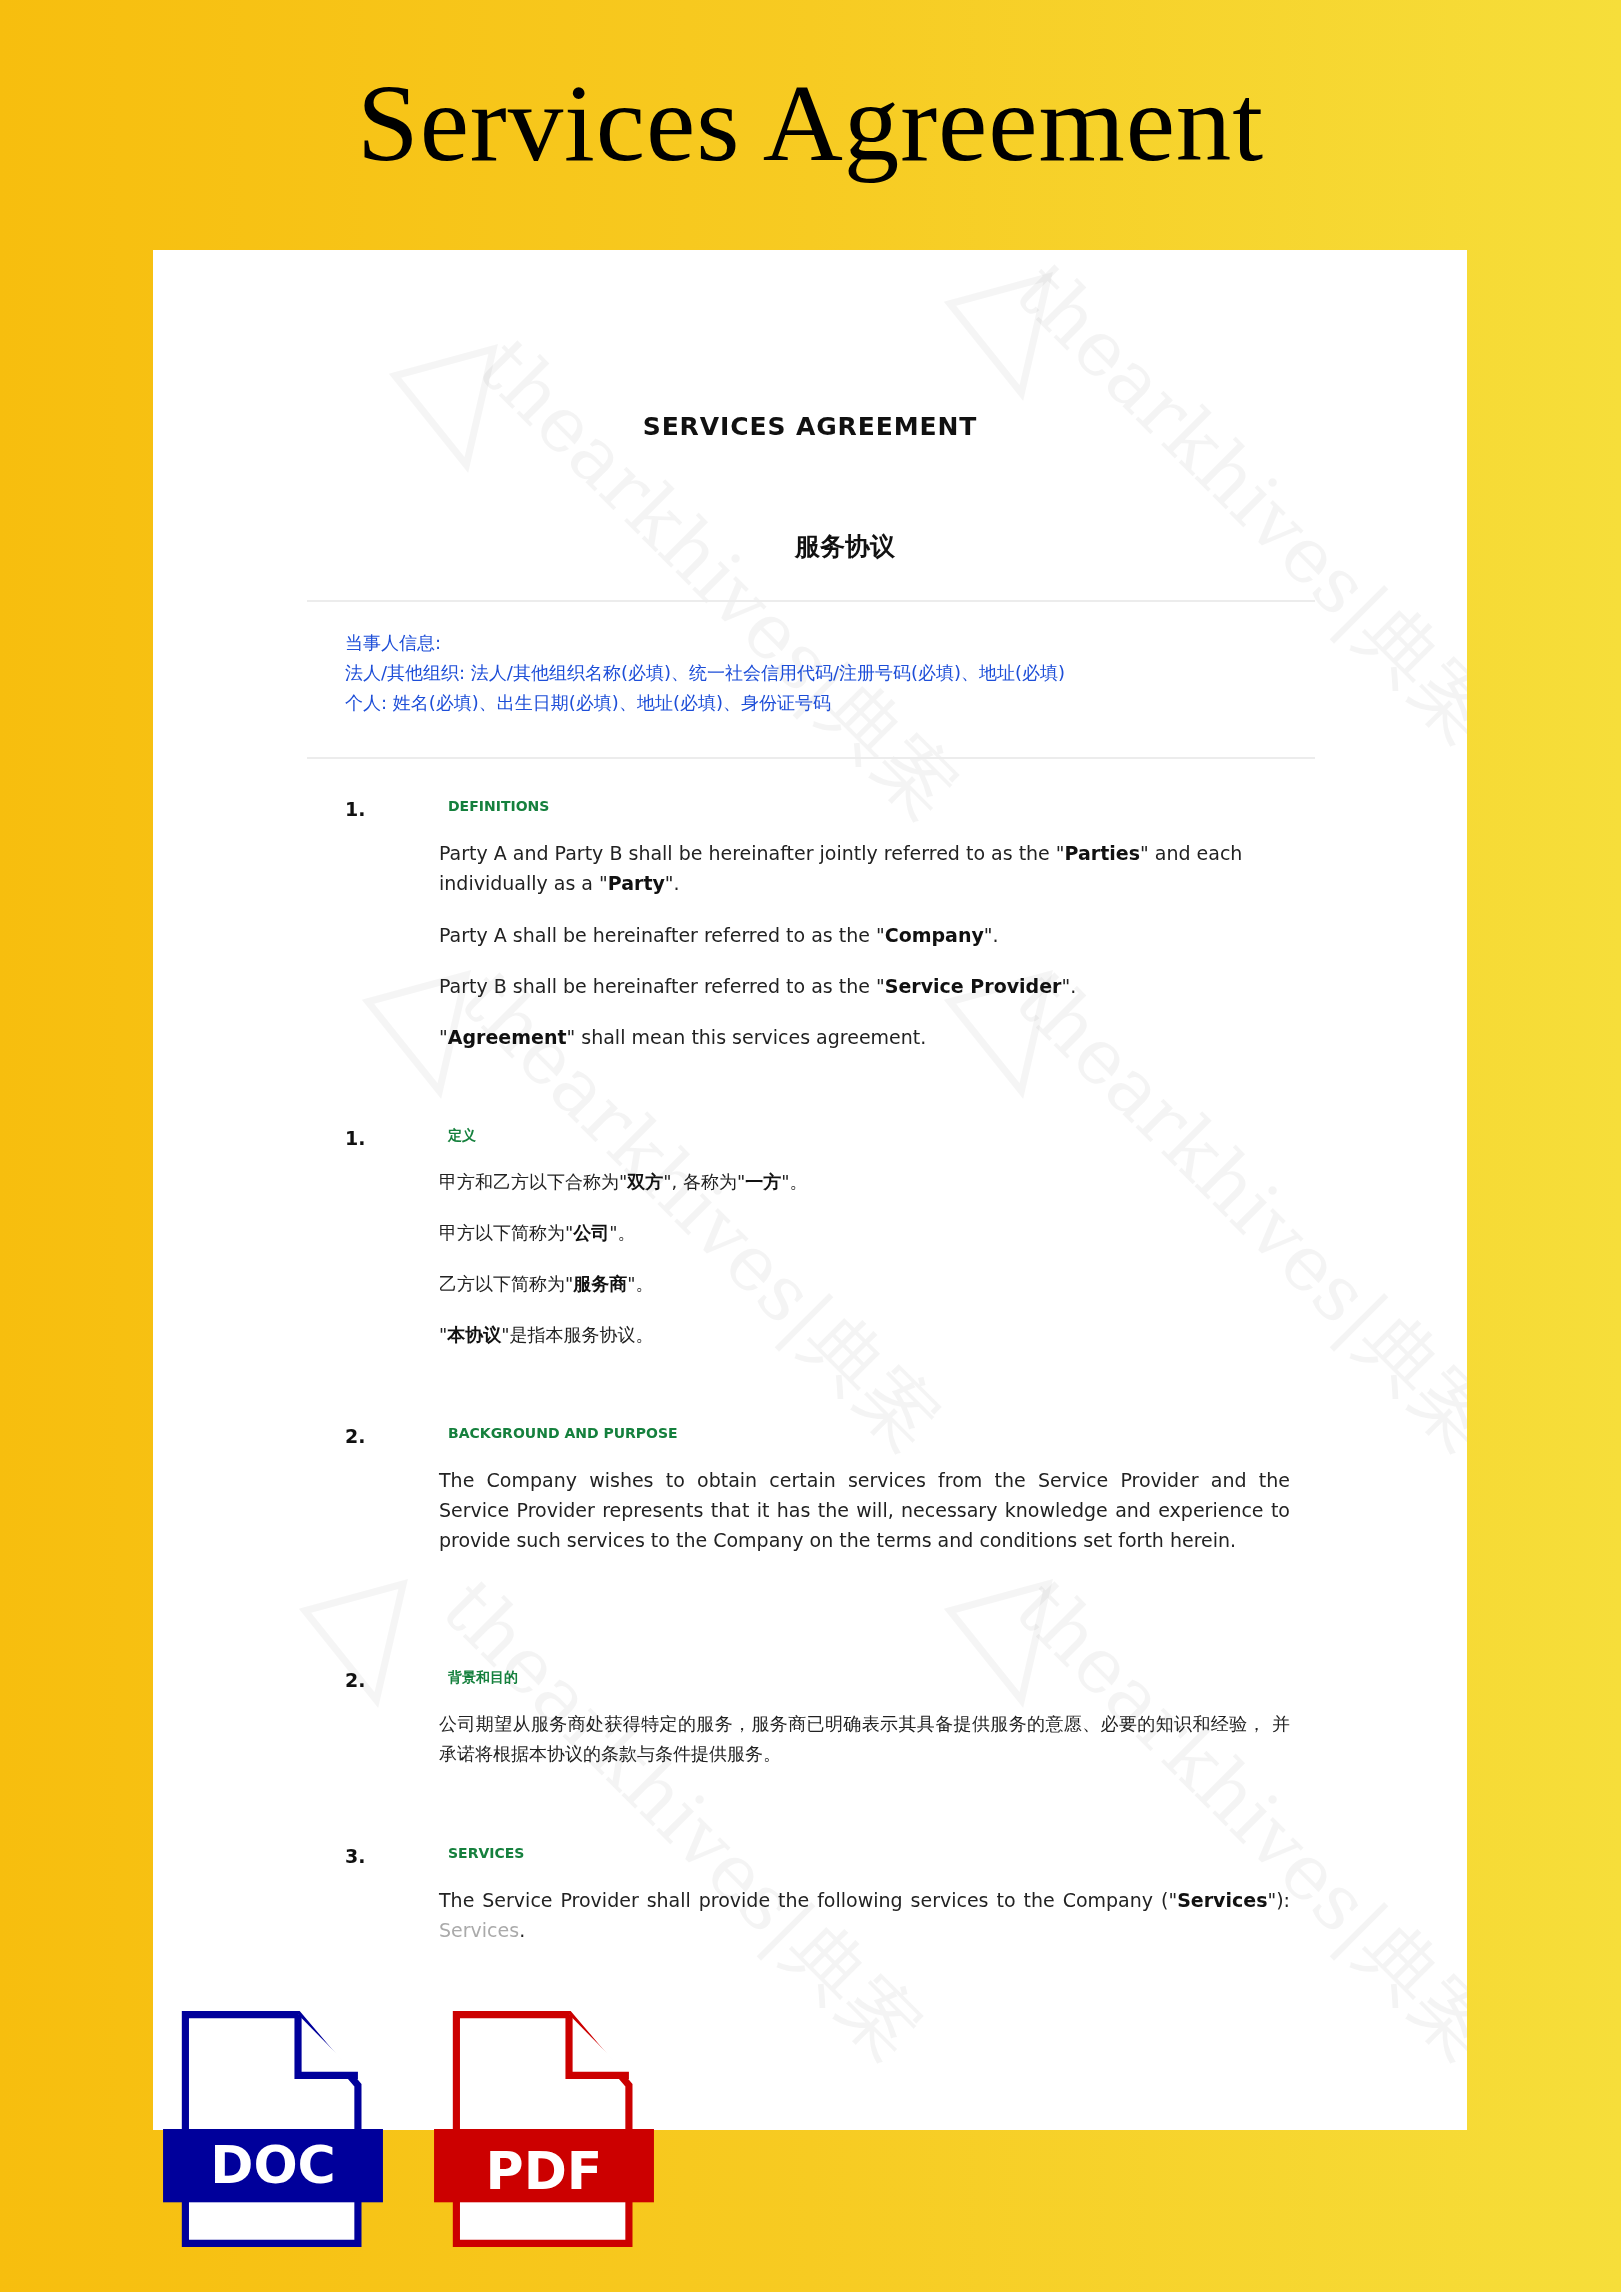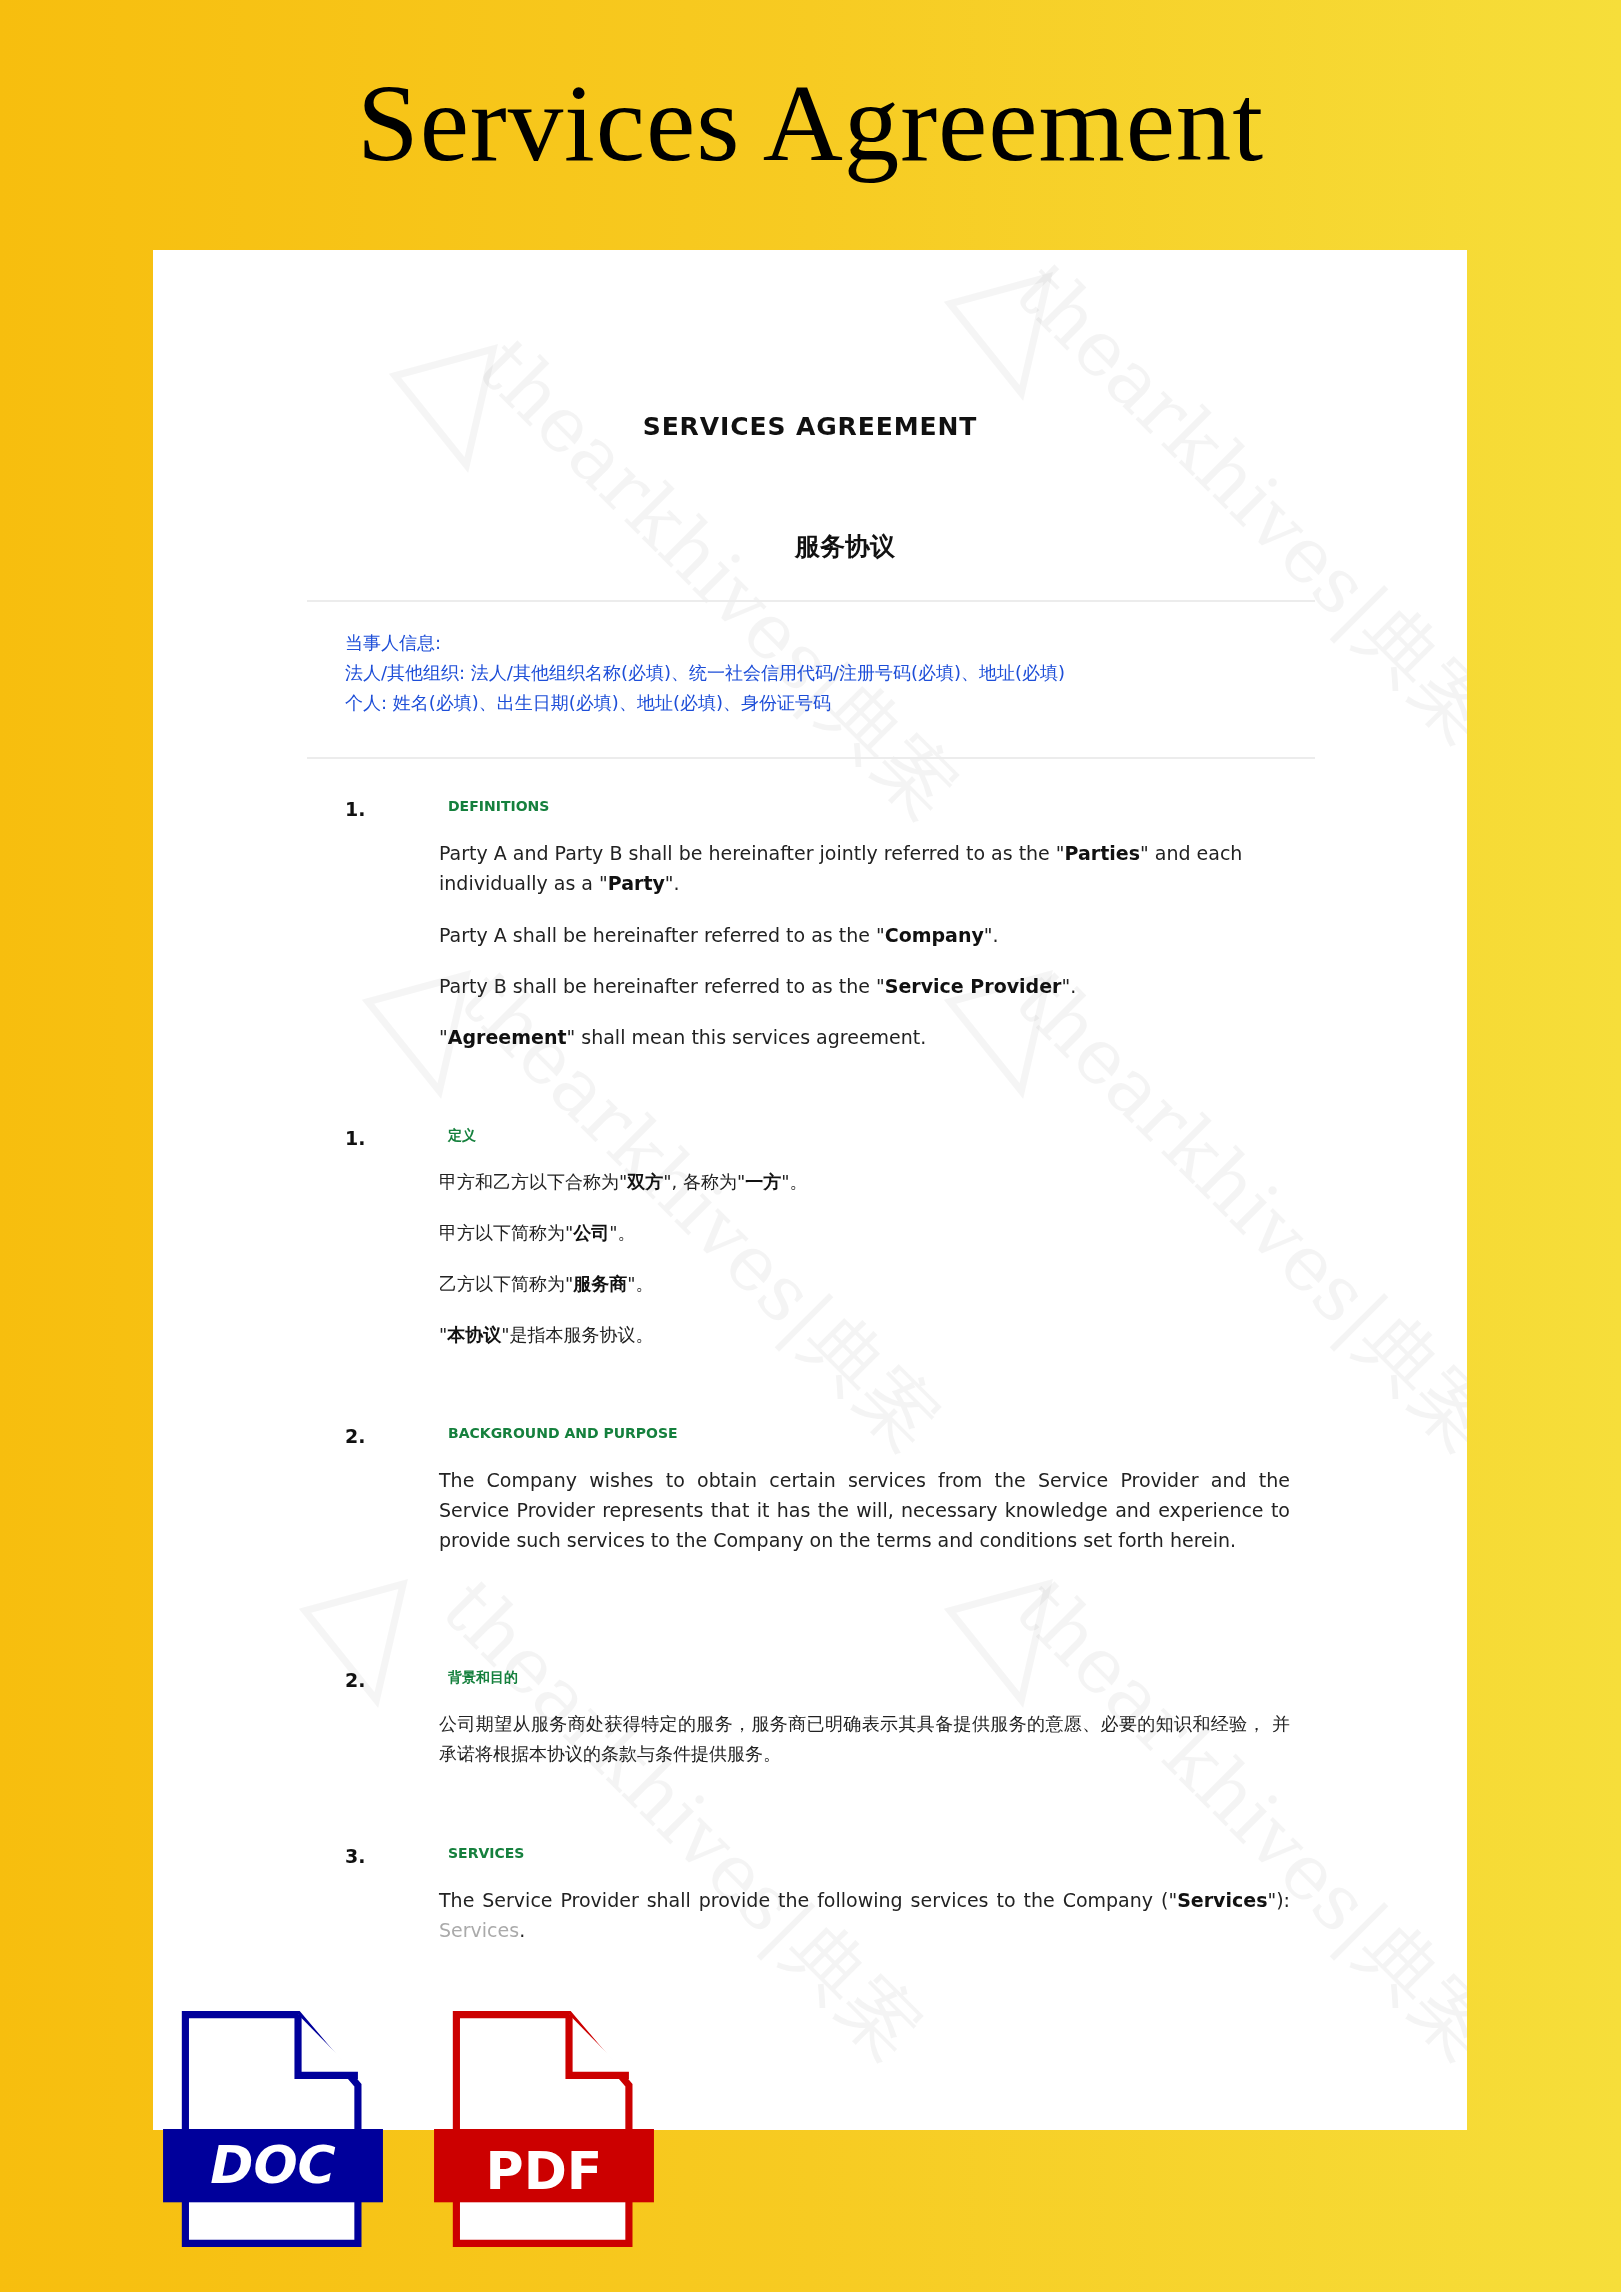--- a/index.html
+++ b/index.html
@@ -138,21 +138,21 @@
     <span>The Service Provider shall provide the following services to the Company ("</span><b>Services</b><span>"): </span><span class="faded">Services</span><span>.</span>
   </div>
 </div>
 
 <div class="file-icon" style="left:161px;">
   <svg width="224" height="236" viewBox="0 0 250 264">
     <path d="M27 4 L153 4 L220 83 L220 260 L27 260 Z" fill="#fff" stroke="#00009B" stroke-width="8"></path>
     <path d="M153 4 L153 72 L220 72" fill="#fff" stroke="#00009B" stroke-width="8"></path>
     <rect x="2" y="132" width="246" height="82" fill="#00009B"></rect>
   </svg>
-  <div style="position:absolute; left:0; top:118px; width:224px; height:73px; line-height:73px; text-align:center; color:#fff; font-family:'DejaVu Sans',sans-serif; font-weight:bold; font-size:52px;font-style:italic;">DOC</div>
+  <div style="position:absolute; left:0; top:118px; width:224px; height:73px; line-height:73px; text-align:center; color:#fff; font-family:'DejaVu Sans',sans-serif; font-weight:bold; font-size:52px;">DOC</div>
 </div>
 
 <div class="file-icon" style="left:432px;">
   <svg width="224" height="236" viewBox="0 0 250 264">
     <path d="M27 4 L153 4 L220 83 L220 260 L27 260 Z" fill="#fff" stroke="#CC0000" stroke-width="8"></path>
     <path d="M153 4 L153 72 L220 72" fill="#fff" stroke="#CC0000" stroke-width="8"></path>
     <rect x="2" y="132" width="246" height="82" fill="#CC0000"></rect>
   </svg>
   <div style="position:absolute; left:0; top:124px; width:224px; height:73px; line-height:73px; text-align:center; color:#fff; font-family:'DejaVu Sans',sans-serif; font-weight:bold; font-size:52px;">PDF</div>
 </div>

